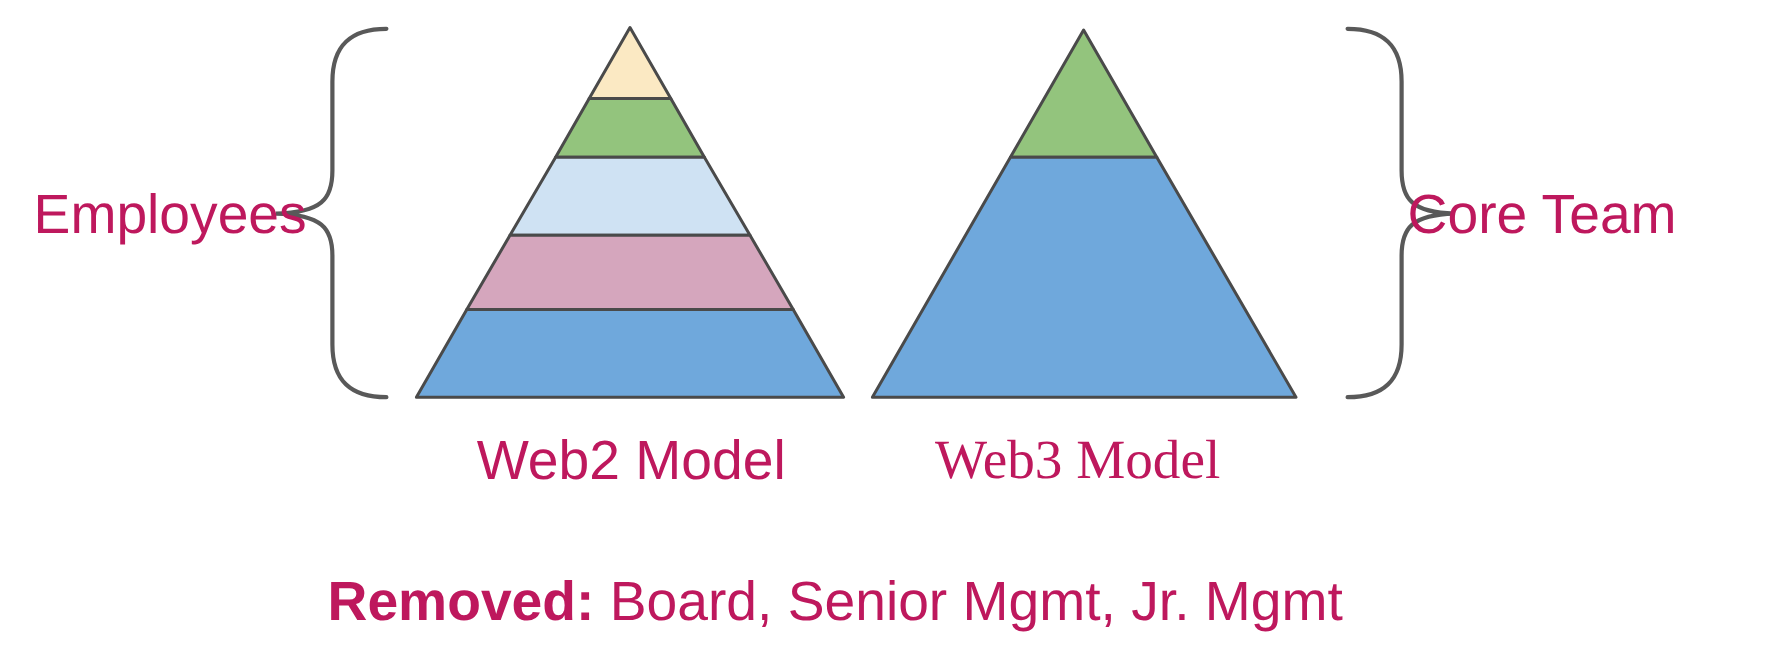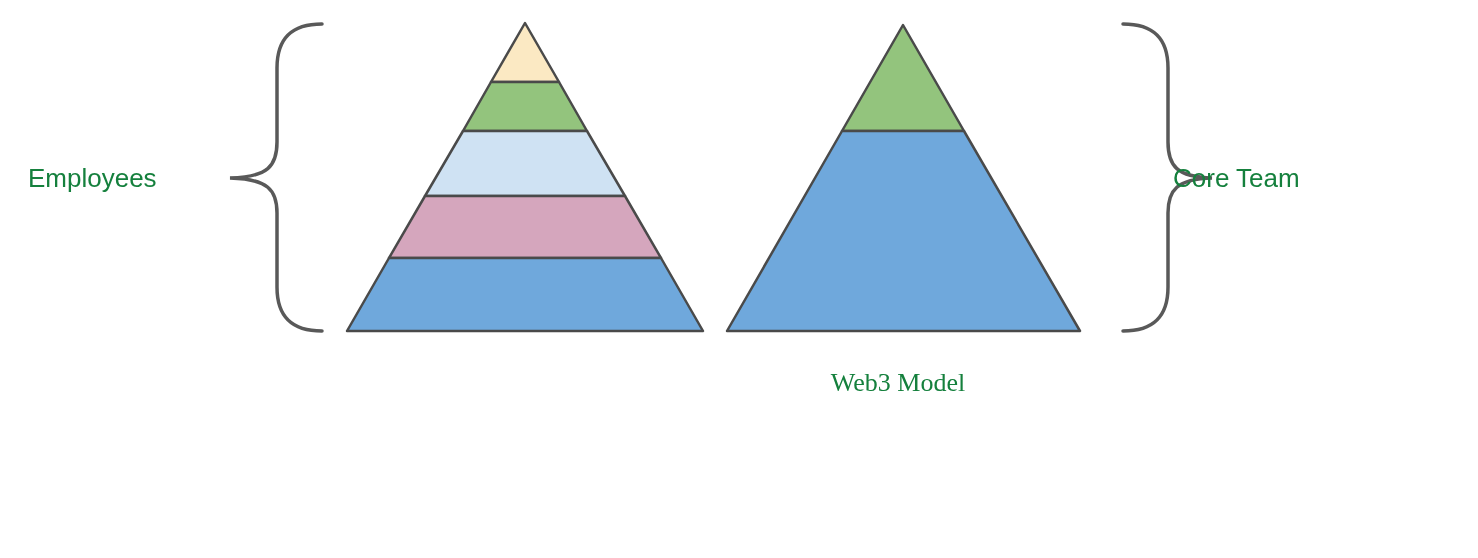--- a/index.html
+++ b/index.html
@@ -26,22 +26,22 @@
     stroke-linejoin: round;
   }
   .brace {
     fill: none;
     stroke: #595959;
     stroke-width: 3.5;
     stroke-linecap: round;
   }
   .txt {
     position: absolute;
-    color: #15803d;
-    font-size: 26px;
+    color: #be185d;
+    font-size: 46px;
     line-height: 46px;
     white-space: nowrap;
   }
   .centered {
     transform: translateX(-50%);
   }
   .caption strong {
     font-weight: 700;
   }
 </style>
@@ -79,17 +79,22 @@
              C 1168 166 1177 177 1212 178
              C 1177 179 1168 190 1168 213
              L 1168 287
              C 1168 317 1153 331 1123 331"></path>
   </svg>
 
   <div class="txt" style="left:28px; top:155px;">Employees</div>
 
   <div class="txt" style="left:1173px; top:155px;text-align:right;">Core Team</div>
 
+  <div class="txt centered" style="left:526px; top:360px;">Web2 Model</div>
 
   <div class="txt centered" style="left:898px; top:360px;font-family:Liberation Serif, serif;">Web3 Model</div>
 
+  <div class="txt centered caption" style="left:696px; top:478px;">
+    <strong>Removed:</strong>
+    <span>Board, Senior Mgmt, Jr. Mgmt</span>
+  </div>
 
 </div>
 
 </body></html>

